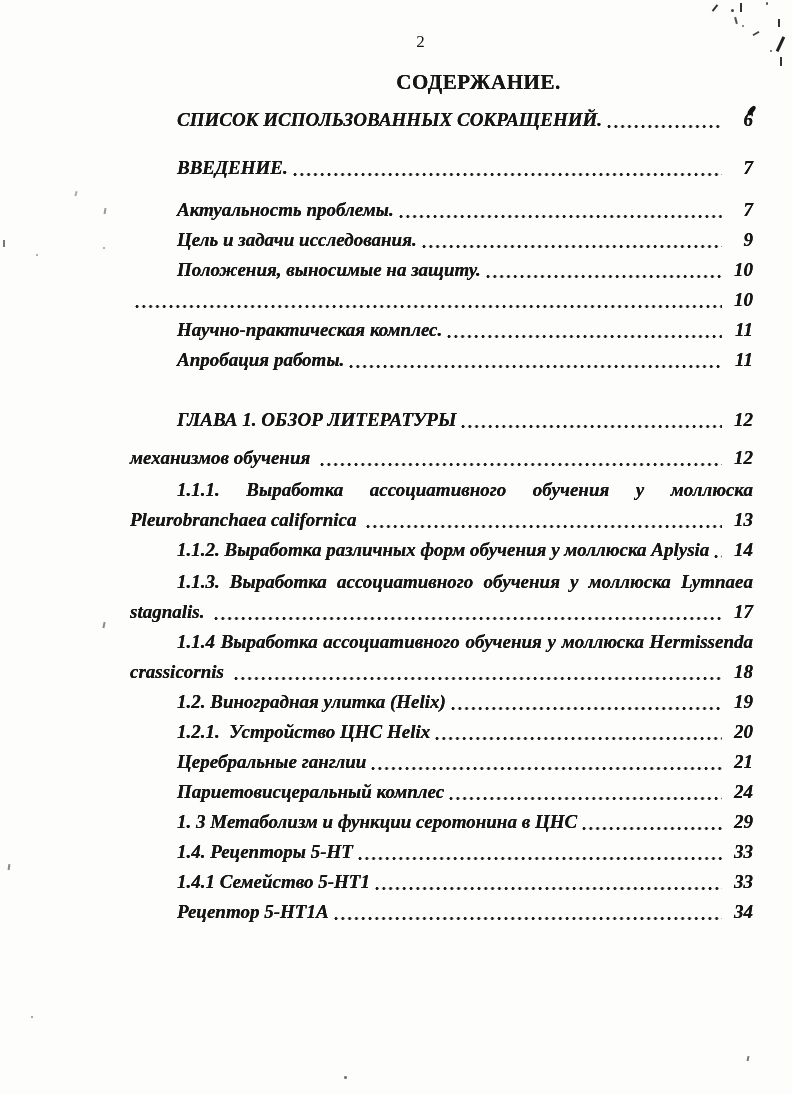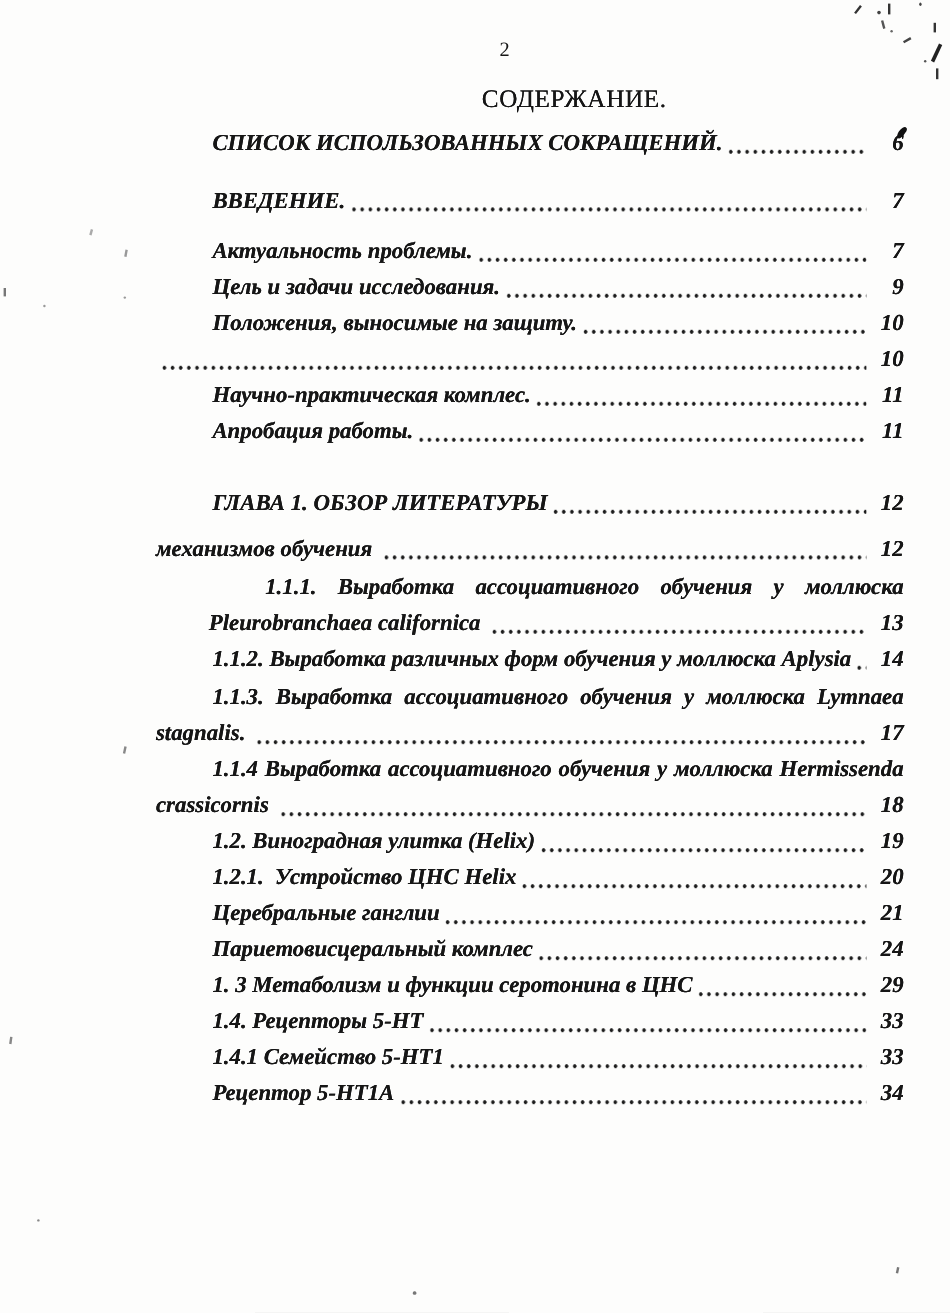--- a/index.html
+++ b/index.html
@@ -17,21 +17,21 @@
   .page-num {
     line-height: 30px;
     font-size: 17px;
     text-align: center;
     transform: translateX(-21px);
   }
   .doc-title {
     margin-top: 10px;
     line-height: 30px;
     font-size: 21px;
-    font-weight: 400;
+    font-weight: 700;
     letter-spacing: 0.5px;
     text-align: center;
     transform: translateX(37px);
     text-shadow: 0 0 0.5px #000;
   }
   .toc { font-style: italic; font-weight: 700; font-size: 19px; }
   .entry { text-shadow: 0 0 0.5px #000; }
   .l1 {
     line-height: 30px;
     text-indent: 47px;
@@ -136,21 +136,21 @@
       <span class="pg">12</span>
     </div>
   </div>
       <div class="entry" style="margin-top: 8px;">
     <div class="row">
       <span class="txt">механизмов обучения </span>
       <span class="dots"></span>
       <span class="pg">12</span>
     </div>
   </div>
-      <div class="entry" style="margin-top: 2px; margin-left: 44px;">
+      <div class="entry" style="margin-top: 2px;">
     <div class="l1">1.1.1. Выработка ассоциативного обучения у моллюска</div>
     <div class="row">
       <span class="txt">Pleurobranchaea californica </span>
       <span class="dots"></span>
       <span class="pg">13</span>
     </div>
   </div>
       <div class="entry">
 
     <div class="row ind">

